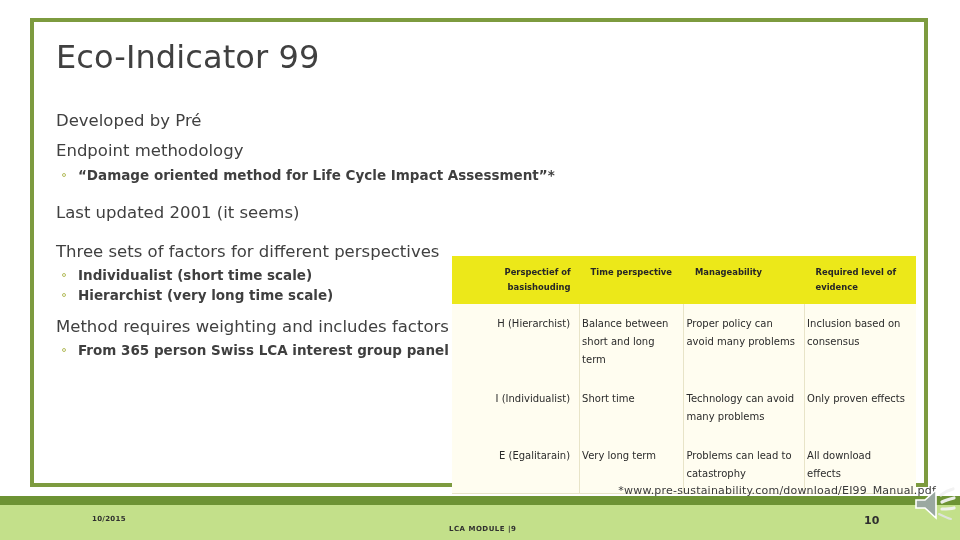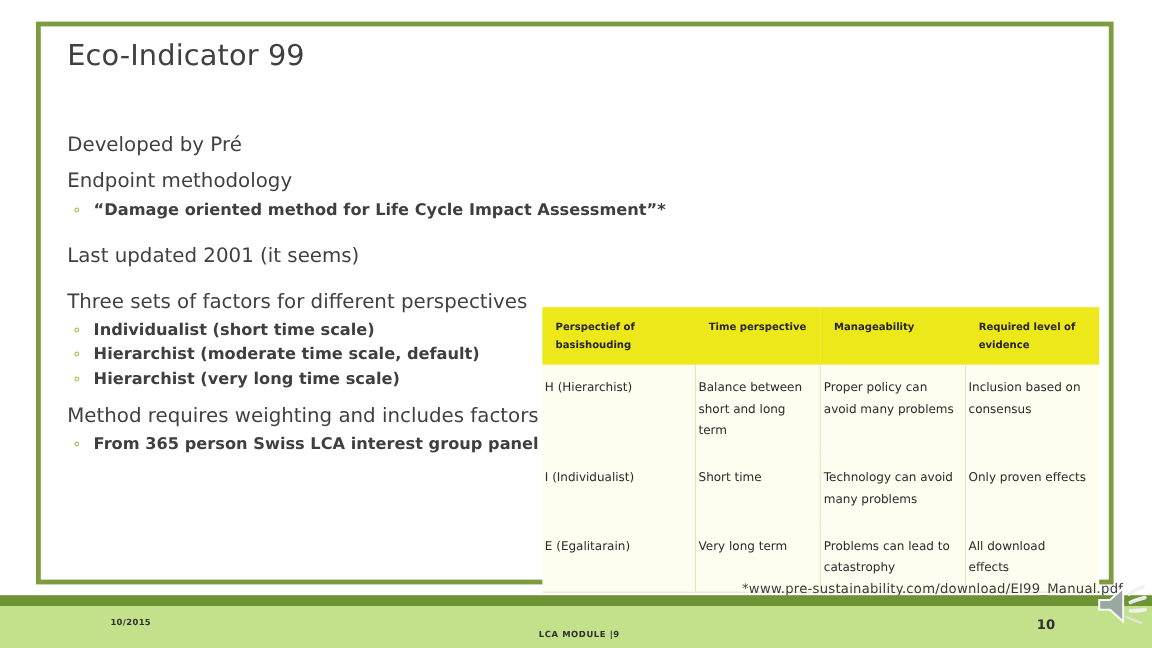--- a/index.html
+++ b/index.html
@@ -15,22 +15,22 @@
   .frame{
     position:absolute;
     left:30px;top:18px;width:898px;height:469px;
     border:4px solid #7d9b3f;
     box-sizing:border-box;
     background:transparent;
   }
 
   
   .title{
-    position:absolute;left:56px;top:32px;
-    font-size:24px;font-weight:400;color:#404040;
+    position:absolute;left:56px;top:38px;
+    font-size:32px;font-weight:400;color:#404040;
     letter-spacing:.1px;white-space:nowrap;
   }
 
   
   .body-col{
     position:absolute;left:56px;top:112px;width:790px;
   }
   .lvl1{
     font-size:16.5px;color:#404040;font-weight:400;
     margin:0 0 13px 0;line-height:1.12;white-space:nowrap;
@@ -65,21 +65,21 @@
     height:47px;box-sizing:border-box;
   }
   .tbl td{
     background:#fffdf0;color:#2b2b2b;
     font-size:10px;font-weight:400;text-align:left;
     padding:11px 9px 10px 2px;vertical-align:top;line-height:1.8;
     border-right:1px solid #e8e4c8;
     box-sizing:border-box;
   }
   .tbl td:last-child{border-right:none;}
-  .tbl th:nth-child(1),.tbl td:nth-child(1){width:27.5%;}
+  .tbl th:nth-child(1),.tbl td:nth-child(1){width:27.5%;text-align:right;}
   .tbl th:nth-child(2),.tbl td:nth-child(2){width:22.5%;}
   .tbl th:nth-child(3),.tbl td:nth-child(3){width:26%;}
   .tbl th:nth-child(4),.tbl td:nth-child(4){width:24%;}
   .tbl tr.r-last td{border-bottom:1px solid #e8e4c8;}
 
   
   .footnote{
     position:absolute;left:0;right:0;top:484px;
     text-align:right;padding-right:24px;
     font-size:11px;color:#3a3a3a;letter-spacing:.2px;
@@ -118,21 +118,20 @@
     <p class="lvl1 tight">Developed by Pré</p>
     <div class="gap-sm"></div>
     <p class="lvl1 tight">Endpoint methodology</p>
     <p class="lvl2">“Damage oriented method for Life Cycle Impact Assessment”*</p>
     <div class="gap"></div>
     <div class="gap-sm"></div>
     <p class="lvl1">Last updated 2001 (it seems)</p>
     <div class="gap-sm"></div>
     <p class="lvl1 tight">Three sets of factors for different perspectives</p>
     <p class="lvl2">Individualist (short time scale)</p>
-    <p class="lvl2">Hierarchist (moderate time scale, default)</p>
     <p class="lvl2">Hierarchist  (very long time scale)</p>
     <div class="gap"></div>
     <p class="lvl1 tight">Method requires weighting and includes factors</p>
     <p class="lvl2">From 365 person Swiss LCA interest group panel</p>
   </div>
 
   <div class="tbl">
     <table>
       <thead>
         <tr>

